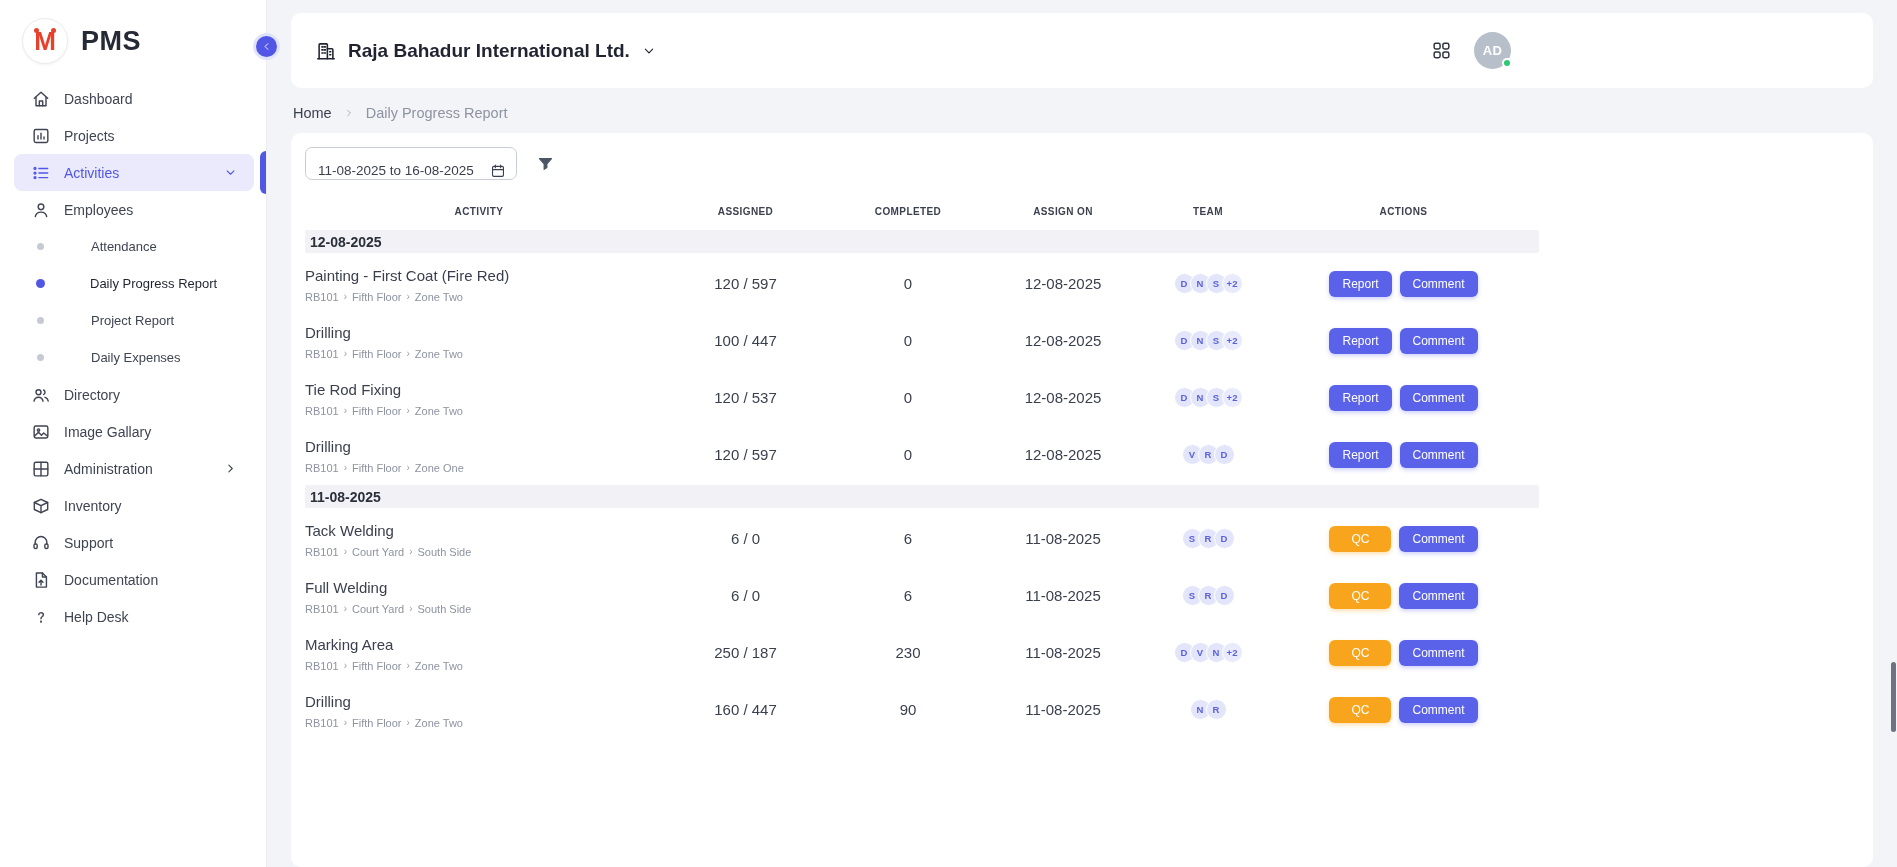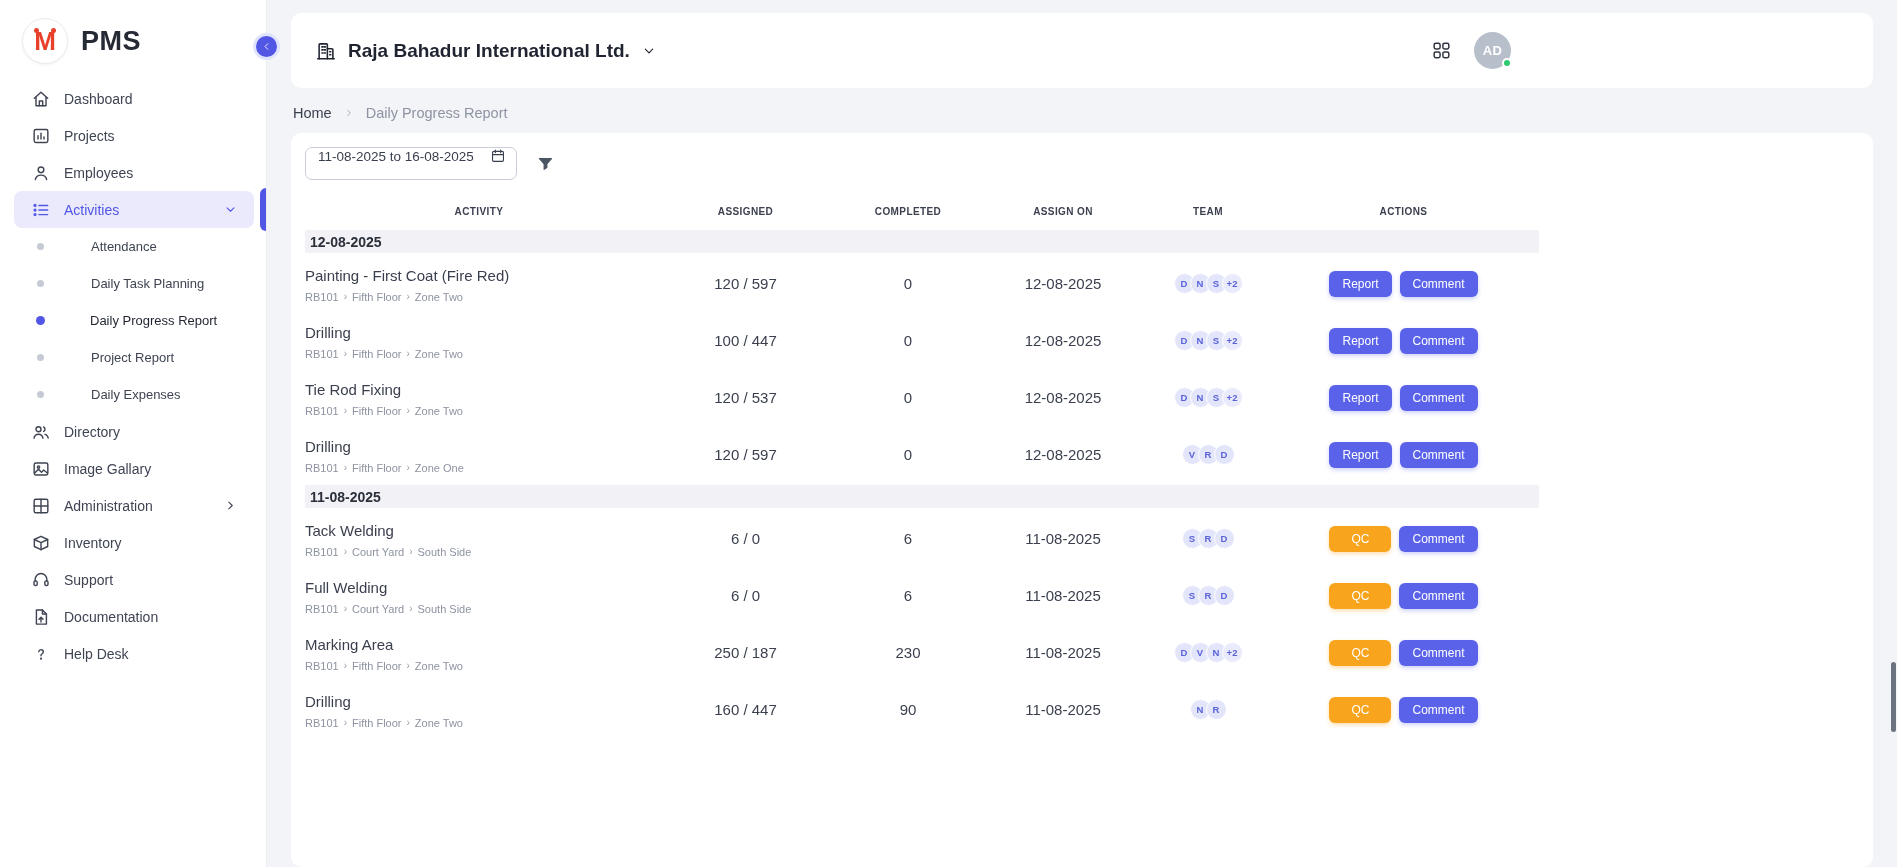--- a/index.html
+++ b/index.html
@@ -55,21 +55,21 @@
   .online-dot { position:absolute; right:-1px; bottom:1px; width:10px; height:10px; border-radius:50%;
     background:var(--online,#2ec971); border:2px solid #fff; }
 
   .breadcrumb { display:flex; align-items:center; gap:11px; margin:17px 0 12px 2px; font-size:14.5px; }
   .bc-home { color:#3a3f4e; cursor:pointer; }
   .bc-cur { color:#8d93a1; }
   .bc-chev { color:#9aa0ad; }
 
   .card { background:#fff; border-radius:10px; padding:14px 24px 20px 14px; flex:1; overflow:hidden; }
   .toolbar { display:flex; align-items:center; gap:20px; margin-bottom:14px; }
-  .daterange { display:flex; align-items:flex-start; border:1px solid #c9cdd8; border-radius:7px;
+  .daterange { display:flex; align-items:flex-end; border:1px solid #c9cdd8; border-radius:7px;
     padding:0 10px; height:33px; gap:6px; background:#fff; }
   .daterange-input { border:none; outline:none; width:168px; font-size:13.5px; color:#3a3f4e;
     font-family:inherit; background:transparent; }
   .cal { color:#3a3f4e; cursor:pointer; }
   .filter { color:#4b5563; cursor:pointer; }
 
   .table { width:1234px; }
   .tgrid { display:grid; grid-template-columns:348px 185px 140px 170px 120px 271px; align-items:center; }
   .t-head { height:34px; }
   .th { font-size:10px; font-weight:700; color:#3c4150; text-align:center; letter-spacing:.4px; }
@@ -128,53 +128,49 @@
       </div>
       <div class="menu-item">
         <span class="icon i20">
           <svg viewBox="0 0 24 24" fill="none" stroke="currentColor" stroke-width="1.7" stroke-linecap="round" stroke-linejoin="round">
             <rect x="3.8" y="4.2" width="16.4" height="15.6" rx="2"></rect>
             <path d="M8.4 15.5v-4M12 15.5V8.5M15.6 15.5v-2.5"></path>
           </svg>
         </span>
         <span class="mi-label">Projects</span>
       </div>
-      <div class="menu-item">
-        <span class="icon i20">
-          <svg viewBox="0 0 24 24" fill="none" stroke="currentColor" stroke-width="1.7" stroke-linecap="round" stroke-linejoin="round">
-            <circle cx="12" cy="8.2" r="3.4"></circle>
-            <path d="M5.2 19.8c.7-3.4 3.3-5.3 6.8-5.3s6.1 1.9 6.8 5.3"></path>
-          </svg>
-        </span>
-        <span class="mi-label">Employees</span>
-      </div>
       <div class="menu-item active">
         <span class="icon i20">
           <svg viewBox="0 0 24 24" fill="none" stroke="currentColor" stroke-width="1.7" stroke-linecap="round" stroke-linejoin="round">
             <path d="M9.5 6.5H20M9.5 12H20M9.5 17.5H20"></path>
             <circle cx="4.8" cy="6.5" r="1.1"></circle>
             <circle cx="4.8" cy="12" r="1.1"></circle>
             <circle cx="4.8" cy="17.5" r="1.1"></circle>
           </svg>
         </span>
         <span class="mi-label">Activities</span>
         <span class="icon i15 mi-chev">
           <svg viewBox="0 0 24 24" fill="none" stroke="currentColor" stroke-width="1.7" stroke-linecap="round" stroke-linejoin="round">
             <path d="M6.5 9.3 12 14.8l5.5-5.5"></path>
           </svg>
         </span>
         <span class="edge-bar"></span>
       </div>
+      <div class="menu-item">
+        <span class="icon i20">
+          <svg viewBox="0 0 24 24" fill="none" stroke="currentColor" stroke-width="1.7" stroke-linecap="round" stroke-linejoin="round">
+            <circle cx="12" cy="8.2" r="3.4"></circle>
+            <path d="M5.2 19.8c.7-3.4 3.3-5.3 6.8-5.3s6.1 1.9 6.8 5.3"></path>
+          </svg>
+        </span>
+        <span class="mi-label">Employees</span>
+      </div>
       <div class="submenu-item">
         <span class="dot"></span>
         <span class="sm-label">Attendance</span>
-      </div>
-      <div class="submenu-item">
-        <span class="dot"></span>
-        <span class="sm-label">Daily Task Planning</span>
       </div>
       <div class="submenu-item active">
         <span class="dot"></span>
         <span class="sm-label">Daily Progress Report</span>
       </div>
       <div class="submenu-item">
         <span class="dot"></span>
         <span class="sm-label">Project Report</span>
       </div>
       <div class="submenu-item">

